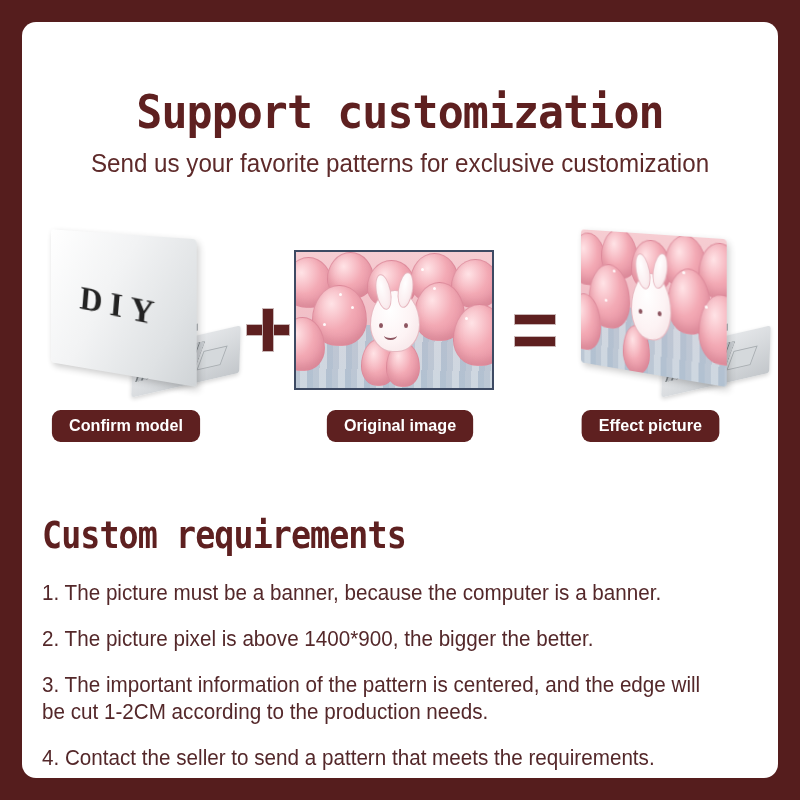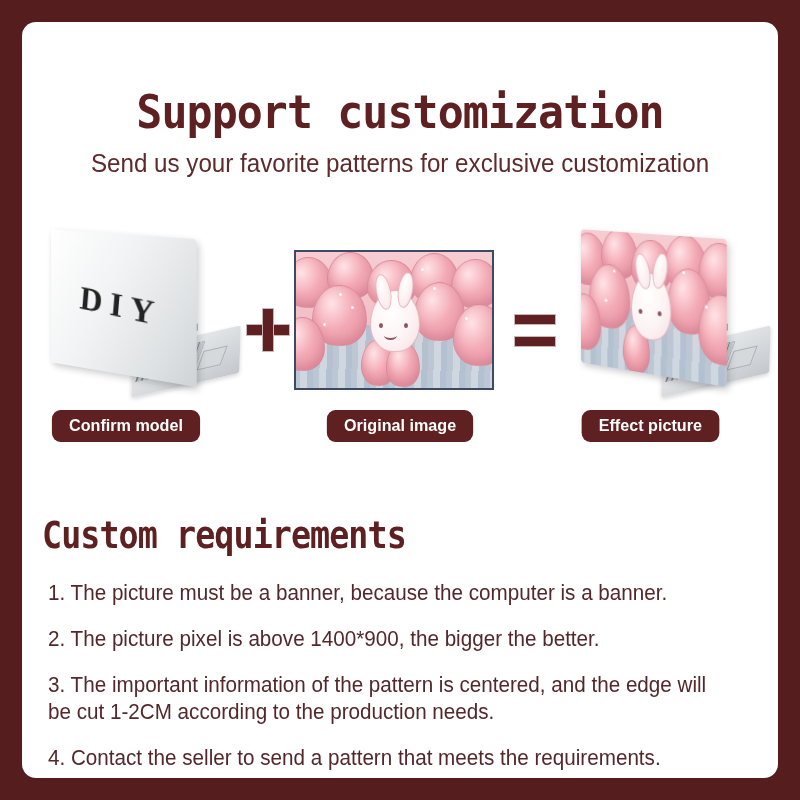--- a/index.html
+++ b/index.html
@@ -276,21 +276,20 @@
     color: #5e2020;
     transform: scaleX(0.9);
     transform-origin: left center;
     white-space: nowrap;
   }
   .req-list {
     position: absolute;
     left: 20px;
     top: 558px;
     width: 714px;
-    margin-left: 6px;
   }
   .req-item {
     font-family: "Liberation Sans", sans-serif;
     font-size: 21.5px;
     line-height: 27px;
     color: #54282a;
     margin-bottom: 19px;
     transform: scaleX(0.96);
     transform-origin: left top;
   }

